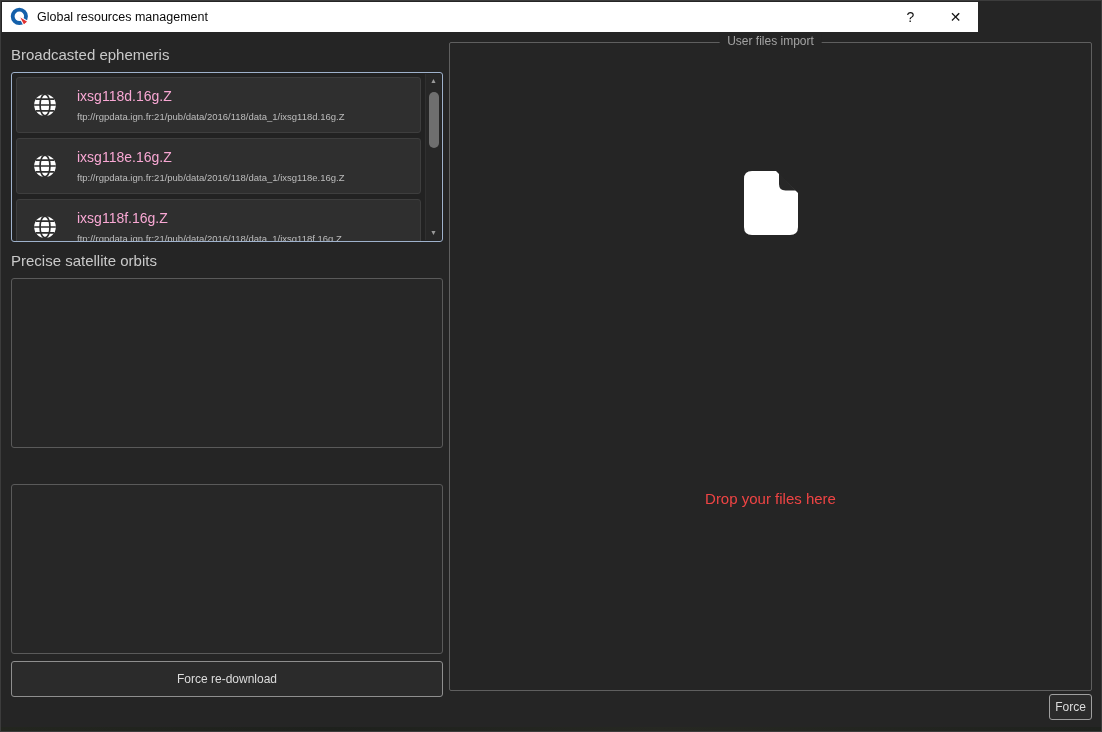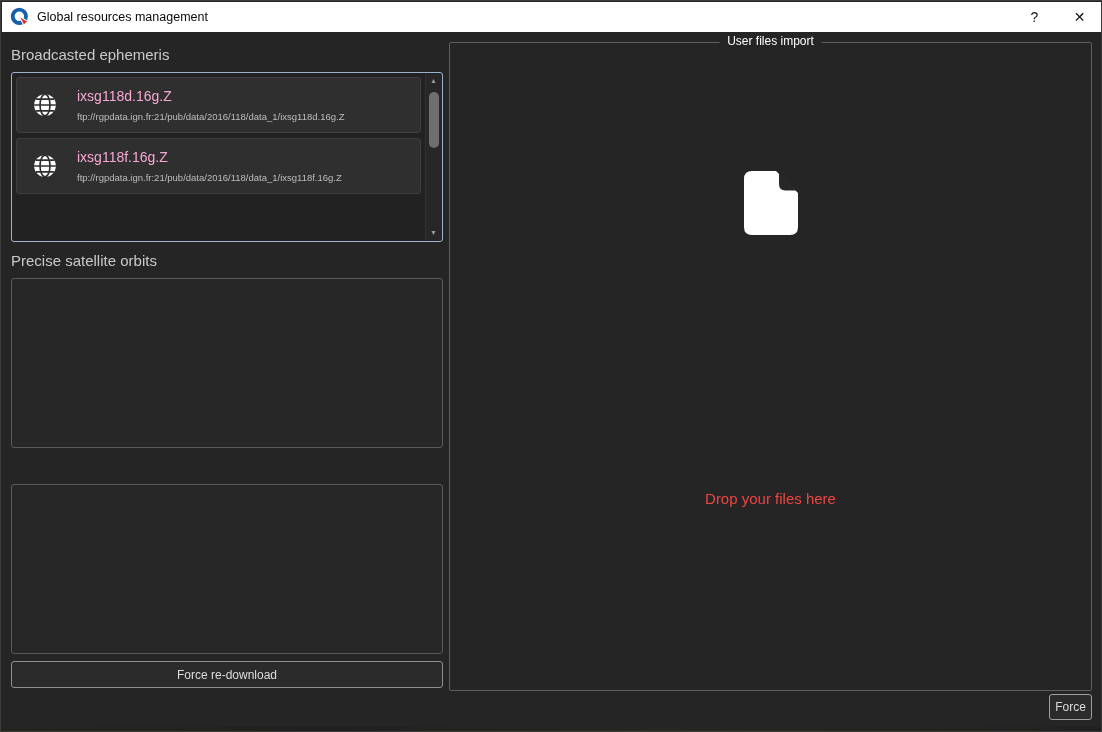--- a/index.html
+++ b/index.html
@@ -5,21 +5,21 @@
   * { margin:0; padding:0; box-sizing:border-box; }
   html,body { background:#111; }
   body { font-family:"Liberation Sans", sans-serif; }
   .window {
     position:relative; width:1102px; height:732px;
     background:#252525; overflow:hidden;
     border:1px solid #3c3c3c;
   }
   
   .titlebar {
-    position:absolute; left:1px; top:1px; width:1100px; height:30px;
+    position:absolute; left:1px; top:1px; width:976px; height:30px;
     background:#ffffff; display:flex; align-items:center;
   }
   .titlebar .logo { width:20px; height:20px; margin-left:8px; flex:0 0 auto; }
   .titlebar .title { margin-left:7px; font-size:12.5px; color:#0a0a0a; }
   .titlebar .spacer { flex:1; }
   .tb-btn {
     width:45px; height:30px; display:flex; align-items:center; justify-content:center;
     font-size:14px; color:#111; cursor:default;
   }
   
@@ -55,29 +55,29 @@
   .emptybox {
     position:absolute; left:10px; width:432px; height:170px;
     background:#272727; border:1px solid #5a5a5a; border-radius:3px;
   }
   .btn {
     background:#2b2b2b; border:1px solid #8f8f8f; border-radius:3px;
     color:#dcdcdc; font-size:12px; font-family:"Liberation Sans", sans-serif;
     display:flex; align-items:center; justify-content:center; cursor:pointer;
   }
   .btn.disabled { border-color:#4d4d4d; color:#5f5f5f; cursor:default; }
-  .force-btn { position:absolute; left:10px; top:660px; width:432px; height:27px; }
+  .force-btn { position:absolute; left:10px; top:660px; width:432px; height:36px; }
   
   .groupbox {
     position:absolute; left:448px; top:41px; width:643px; height:649px;
     border:1px solid #5f5f5f; border-radius:2px;
   }
   .groupbox-title {
     position:absolute; top:-9px; left:50%; transform:translateX(-50%);
-    background:#252525; padding:0 8px; font-size:12px; color:#ffffff; white-space:nowrap;
+    background:#252525; padding:0 8px; font-size:12px; color:#a3a3a3; white-space:nowrap;
   }
   .file-icon { position:absolute; left:293px; top:127px; width:56px; height:66px; }
   .drop-text {
     position:absolute; left:0; top:447px; width:100%; text-align:center;
     font-size:15px; color:#ef4444;
   }
   .import-row {
     position:absolute; left:8px; right:8px; top:608px; height:26px;
     display:flex; gap:7px;
   }
@@ -121,20 +121,35 @@
           <line x1="3.6" y1="6.6" x2="20.4" y2="6.6"></line>
           <line x1="3.6" y1="17.4" x2="20.4" y2="17.4"></line>
         </g>
       </svg>
       <div class="eph-text">
         <span class="eph-name">ixsg118d.16g.Z</span>
         <span class="eph-url">ftp://rgpdata.ign.fr:21/pub/data/2016/118/data_1/ixsg118d.16g.Z</span>
       </div>
     </div>
 
+    <div class="eph-item">
+      <svg class="eph-icon" viewBox="0 0 24 24">
+        <circle cx="12" cy="12" r="10" fill="#ffffff"></circle>
+        <g stroke="#2f2f2f" stroke-width="1.5" fill="none">
+          <ellipse cx="12" cy="12" rx="4.6" ry="10"></ellipse>
+          <line x1="2" y1="12" x2="22" y2="12"></line>
+          <line x1="3.6" y1="6.6" x2="20.4" y2="6.6"></line>
+          <line x1="3.6" y1="17.4" x2="20.4" y2="17.4"></line>
+        </g>
+      </svg>
+      <div class="eph-text">
+        <span class="eph-name">ixsg118e.16g.Z</span>
+        <span class="eph-url">ftp://rgpdata.ign.fr:21/pub/data/2016/118/data_1/ixsg118e.16g.Z</span>
+      </div>
+    </div>
 
     <div class="eph-item">
       <svg class="eph-icon" viewBox="0 0 24 24">
         <circle cx="12" cy="12" r="10" fill="#ffffff"></circle>
         <g stroke="#2f2f2f" stroke-width="1.5" fill="none">
           <ellipse cx="12" cy="12" rx="4.6" ry="10"></ellipse>
           <line x1="2" y1="12" x2="22" y2="12"></line>
           <line x1="3.6" y1="6.6" x2="20.4" y2="6.6"></line>
           <line x1="3.6" y1="17.4" x2="20.4" y2="17.4"></line>
         </g>

